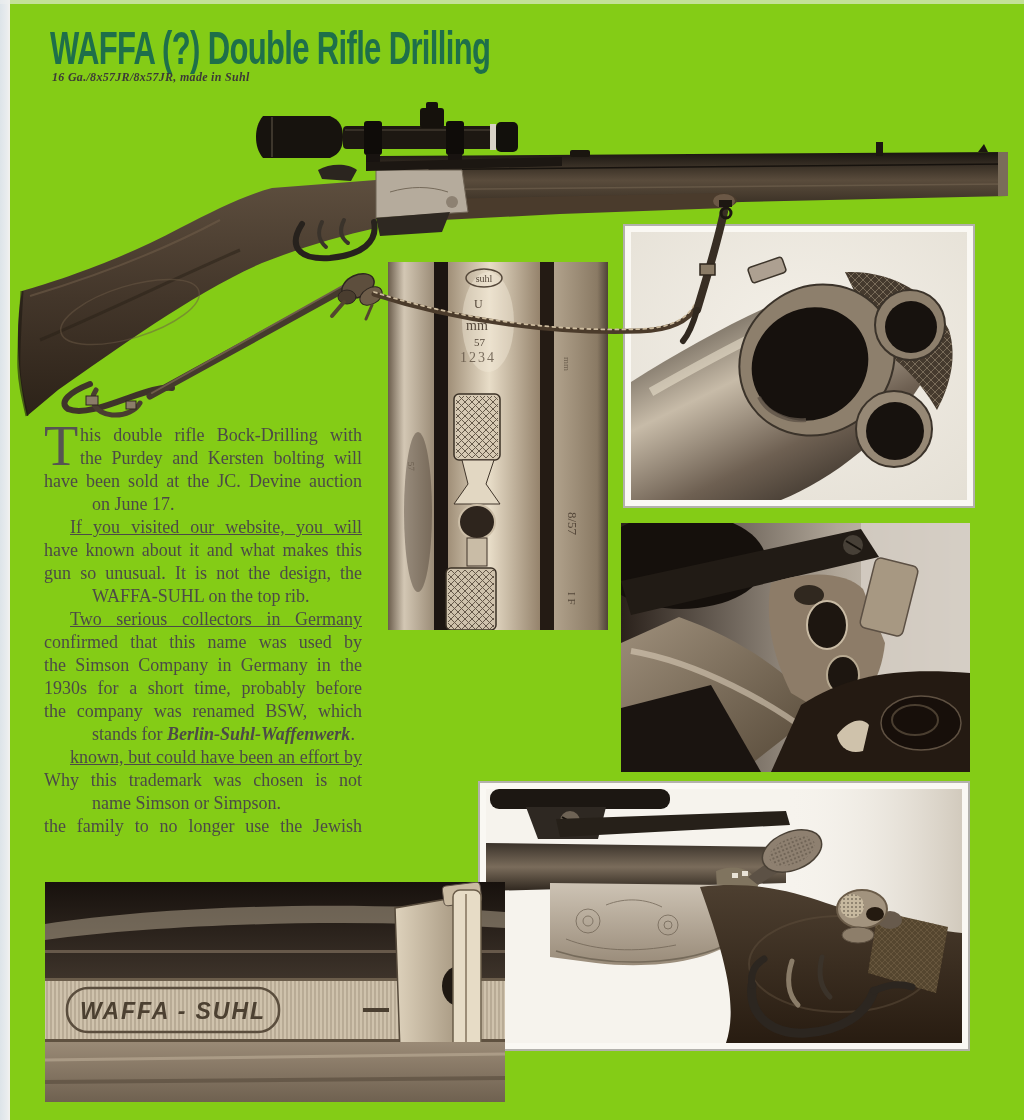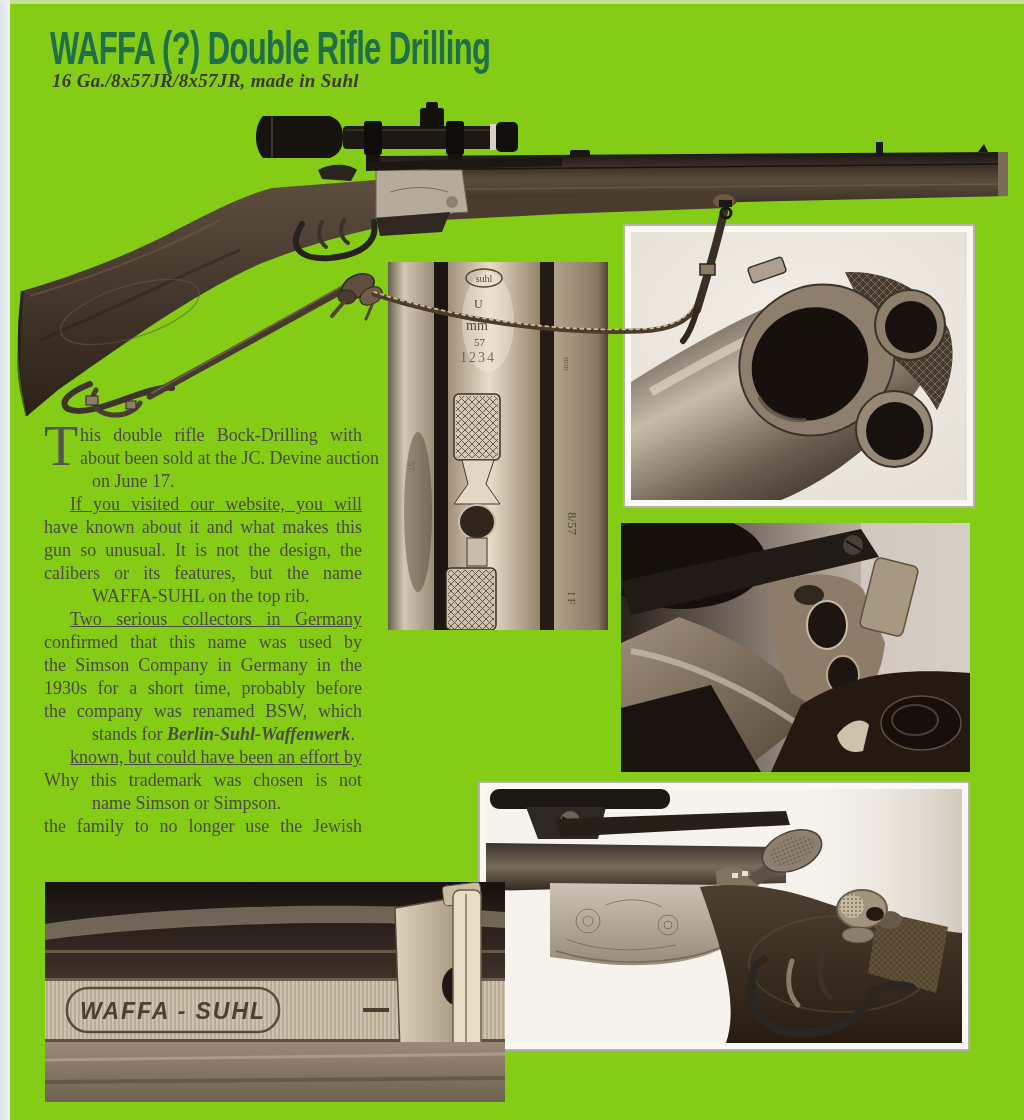--- a/index.html
+++ b/index.html
@@ -6,21 +6,21 @@
   .page{position:relative;width:1024px;height:1120px;background:#84cc16;overflow:hidden;
         font-family:"Liberation Serif",serif;}
   .scan-edge{position:absolute;left:0;top:0;width:10px;height:1120px;
         background:linear-gradient(90deg,#dde4e9,#e9ecee 70%,#f3f2ee);}
   .scan-edge-top{position:absolute;left:0;top:0;width:1024px;height:4px;background:#eceeee;opacity:.6;}
 
   .title{position:absolute;left:50px;top:20px;color:#1e6f4a;
         font-family:"Liberation Sans",sans-serif;font-weight:800;font-size:47px;
         letter-spacing:-1px;transform:scaleX(.66);transform-origin:0 0;white-space:nowrap;}
   .subtitle{position:absolute;left:52px;top:70px;color:#3c3a37;
-        font-style:italic;font-weight:bold;font-size:19px;letter-spacing:.3px;white-space:nowrap;}
+        font-style:italic;font-weight:bold;font-size:12px;letter-spacing:.3px;white-space:nowrap;}
 
   .article{position:absolute;left:44px;top:424px;width:318px;color:#4c4a47;
         font-size:18px;line-height:23px;}
   .para{margin:0;}
   .l{text-align:justify;text-align-last:justify;height:23px;overflow:visible;white-space:nowrap;}
   .l.last{text-align-last:left;margin-left:48px;}
   .para.ind .l:first-child{padding-left:26px;text-decoration:underline;}
   .dropcap{float:left;width:36px;height:46px;font-size:56px;line-height:44px;color:#565452;
         font-family:"Liberation Serif",serif;}
   .em{font-style:italic;font-weight:bold;}
@@ -375,28 +375,28 @@
         <rect x="719" y="100" width="13" height="7" fill="#1c1711"></rect>
         <circle cx="726" cy="113" r="5" stroke="#1c1711" stroke-width="3"></circle>
       </g>
     </svg>
   </div>
 
   <div class="article" id="article-col">
       <div class="para">
         <div class="dropcap">T</div>
         <div class="l">his double rifle Bock-Drilling with</div>
-        <div class="l">about been sold at the JC. Devine auction</div>
+        <div class="l">the Purdey and Kersten bolting will</div>
+        <div class="l">have been sold at the JC. Devine auction</div>
         <div class="l last">on June 17.</div>
       </div>
       <div class="para ind">
         <div class="l">If you visited our website, you will</div>
         <div class="l">have known about it and what makes this</div>
         <div class="l">gun so unusual. It is not the design, the</div>
-        <div class="l">calibers or its features, but the name</div>
         <div class="l last">WAFFA-SUHL on the top rib.</div>
       </div>
       <div class="para ind">
         <div class="l">Two serious collectors in Germany</div>
         <div class="l">confirmed that this name was used by</div>
         <div class="l">the Simson Company in Germany in the</div>
         <div class="l">1930s for a short time, probably before</div>
         <div class="l">the company was renamed BSW, which</div>
         <div class="l last"><span>stands for </span><span class="em">Berlin-Suhl-Waffenwerk</span><span>.</span></div>
       </div>

